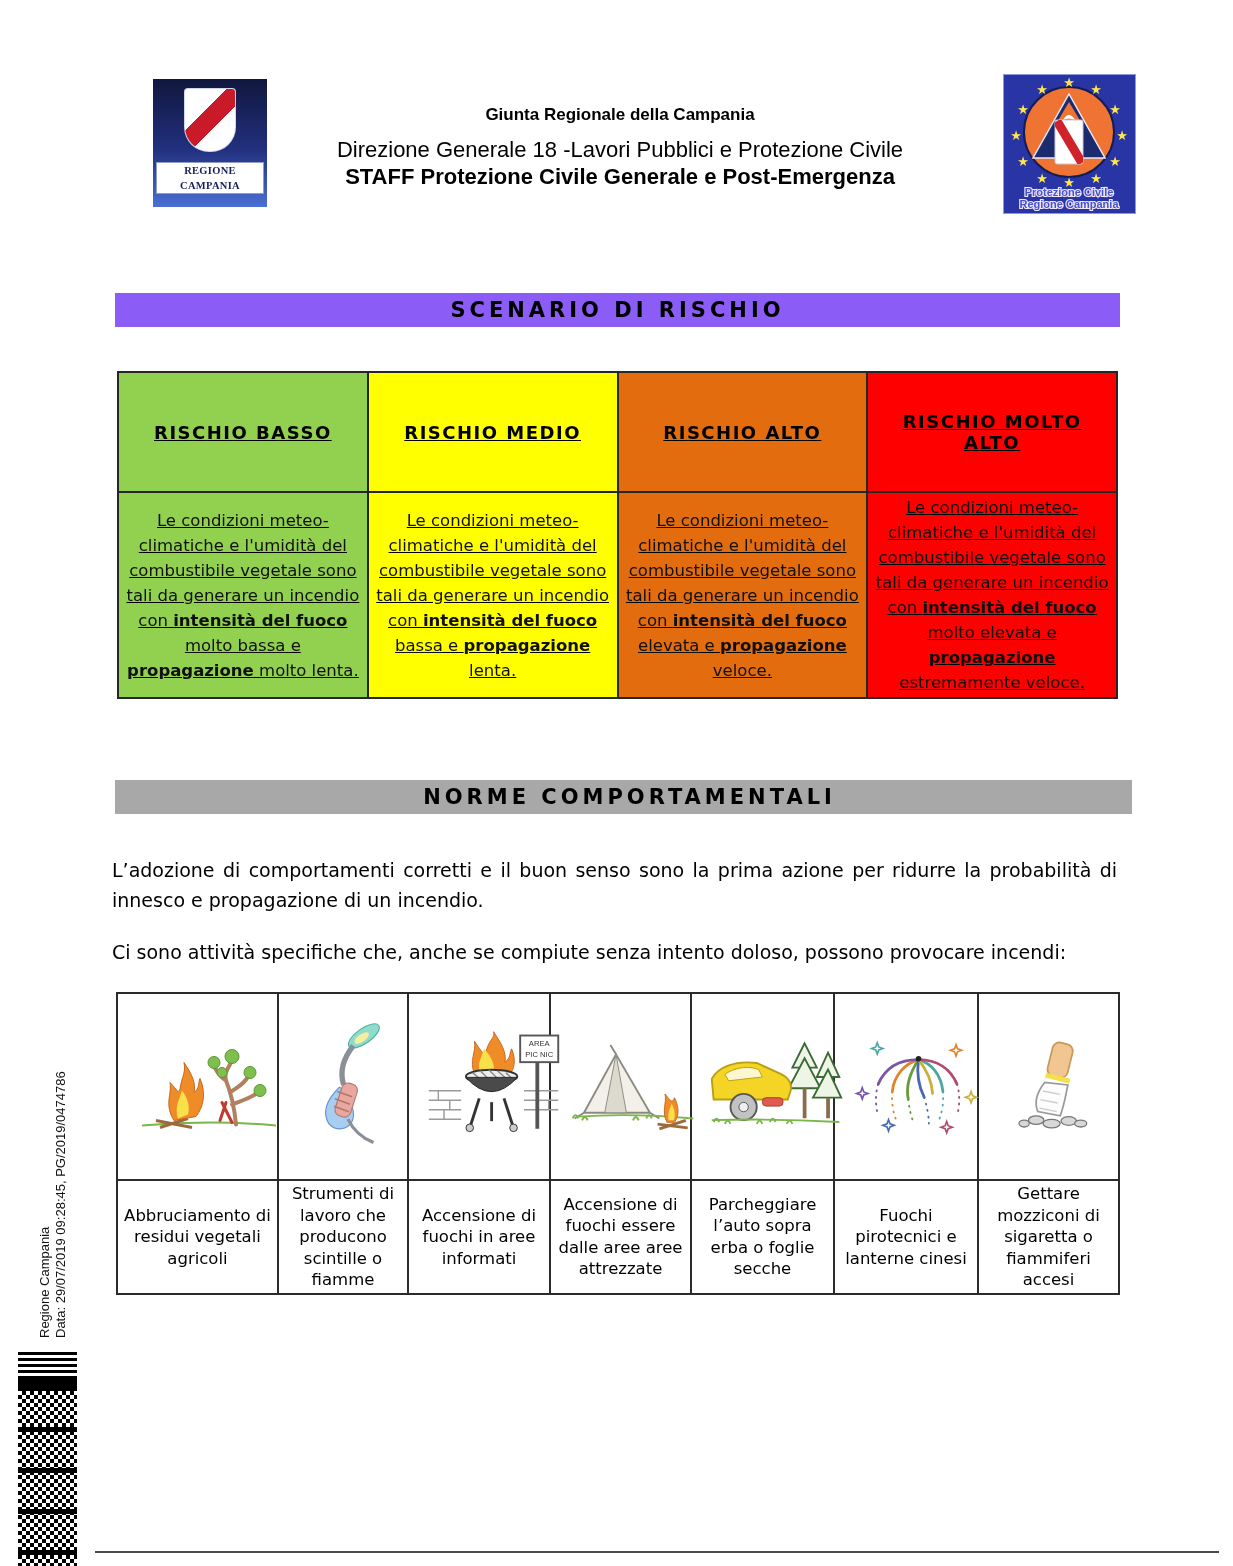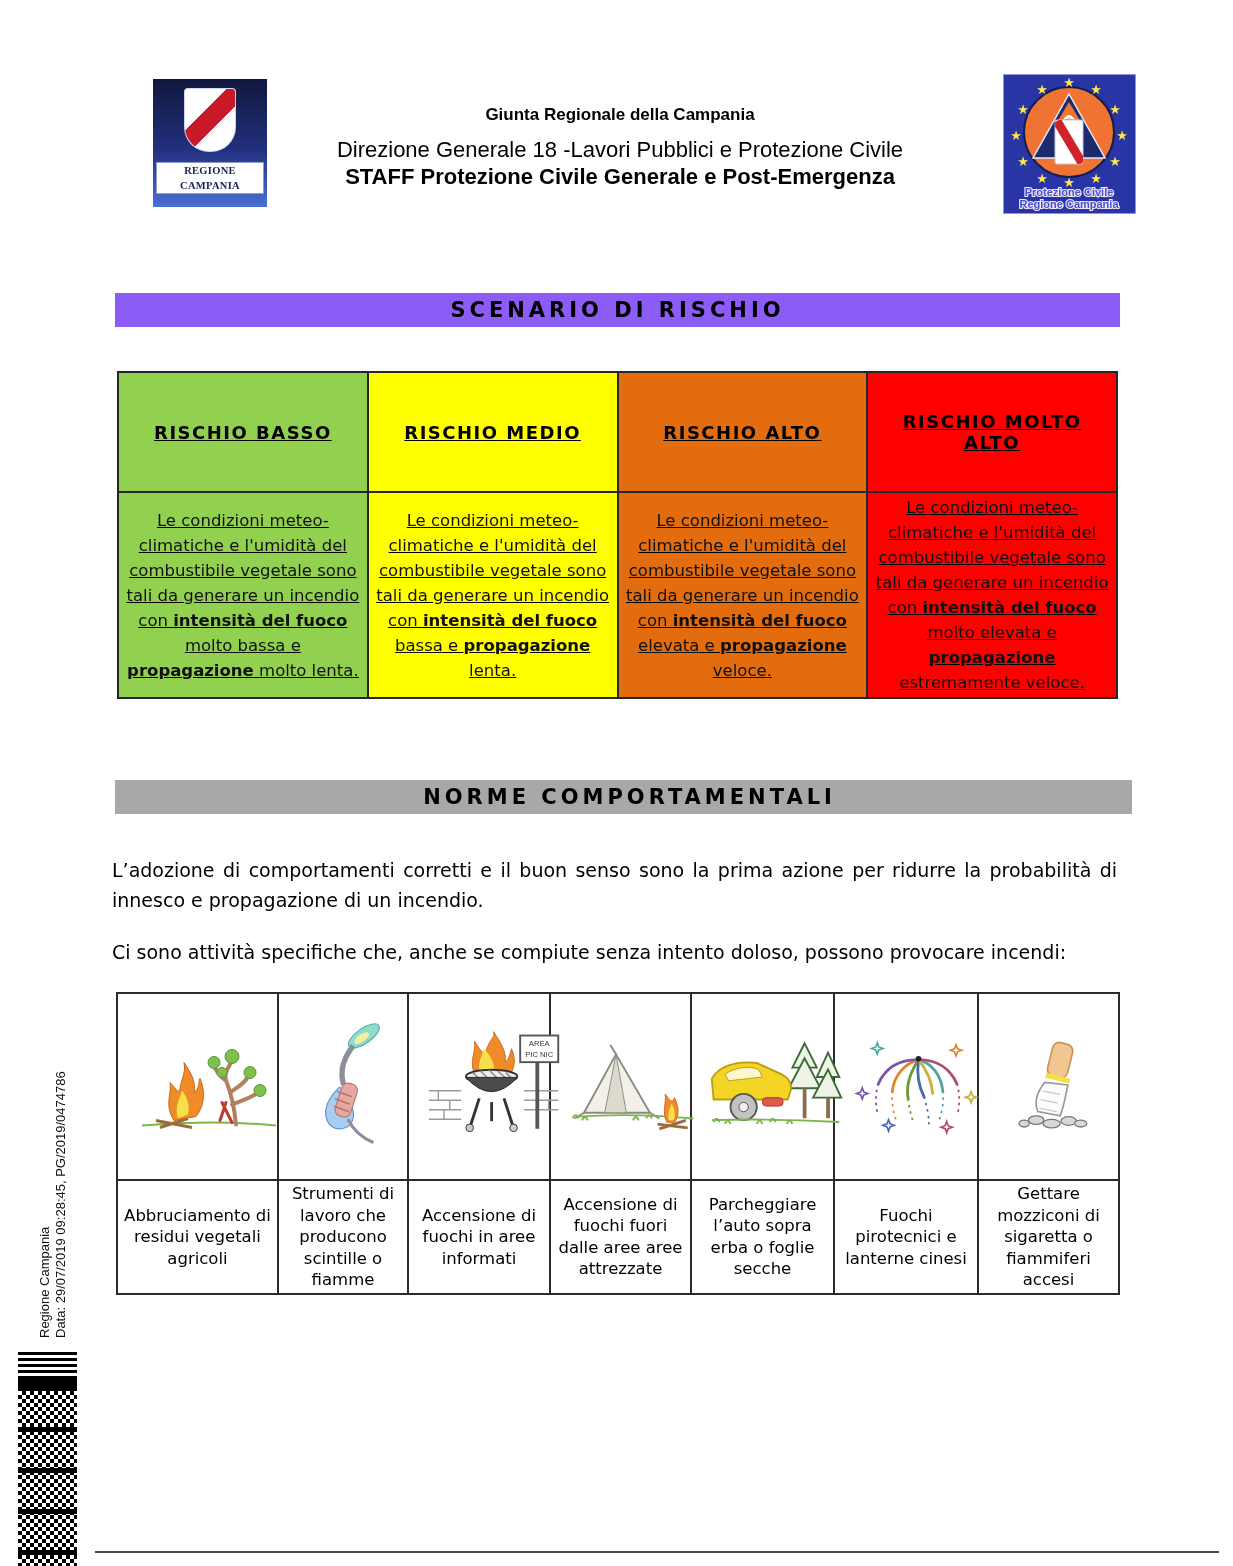--- a/index.html
+++ b/index.html
@@ -283,21 +283,21 @@
                 <ellipse cx="100" cy="100" rx="7" ry="4"></ellipse>
             <ellipse cx="34" cy="100" rx="6" ry="4"></ellipse>
           </g>
         </svg>
       </td>
     </tr>
     <tr>
       <td class="cap-cell">Abbruciamento di residui vegetali agricoli</td>
       <td class="cap-cell">Strumenti di lavoro che producono scintille o fiamme</td>
       <td class="cap-cell">Accensione di fuochi in aree informati</td>
-      <td class="cap-cell">Accensione di fuochi fuori dalle aree aree attrezzate</td>
+      <td class="cap-cell">Accensione di fuochi essere dalle aree aree attrezzate</td>
       <td class="cap-cell">Parcheggiare l’auto sopra erba o foglie secche</td>
       <td class="cap-cell">Fuochi pirotecnici e lanterne cinesi</td>
       <td class="cap-cell">Gettare mozziconi di sigaretta o fiammiferi accesi</td>
     </tr>
   </tbody>
     </table>
 
 
   <div class="stamp">
     <div>Regione Campania</div>

